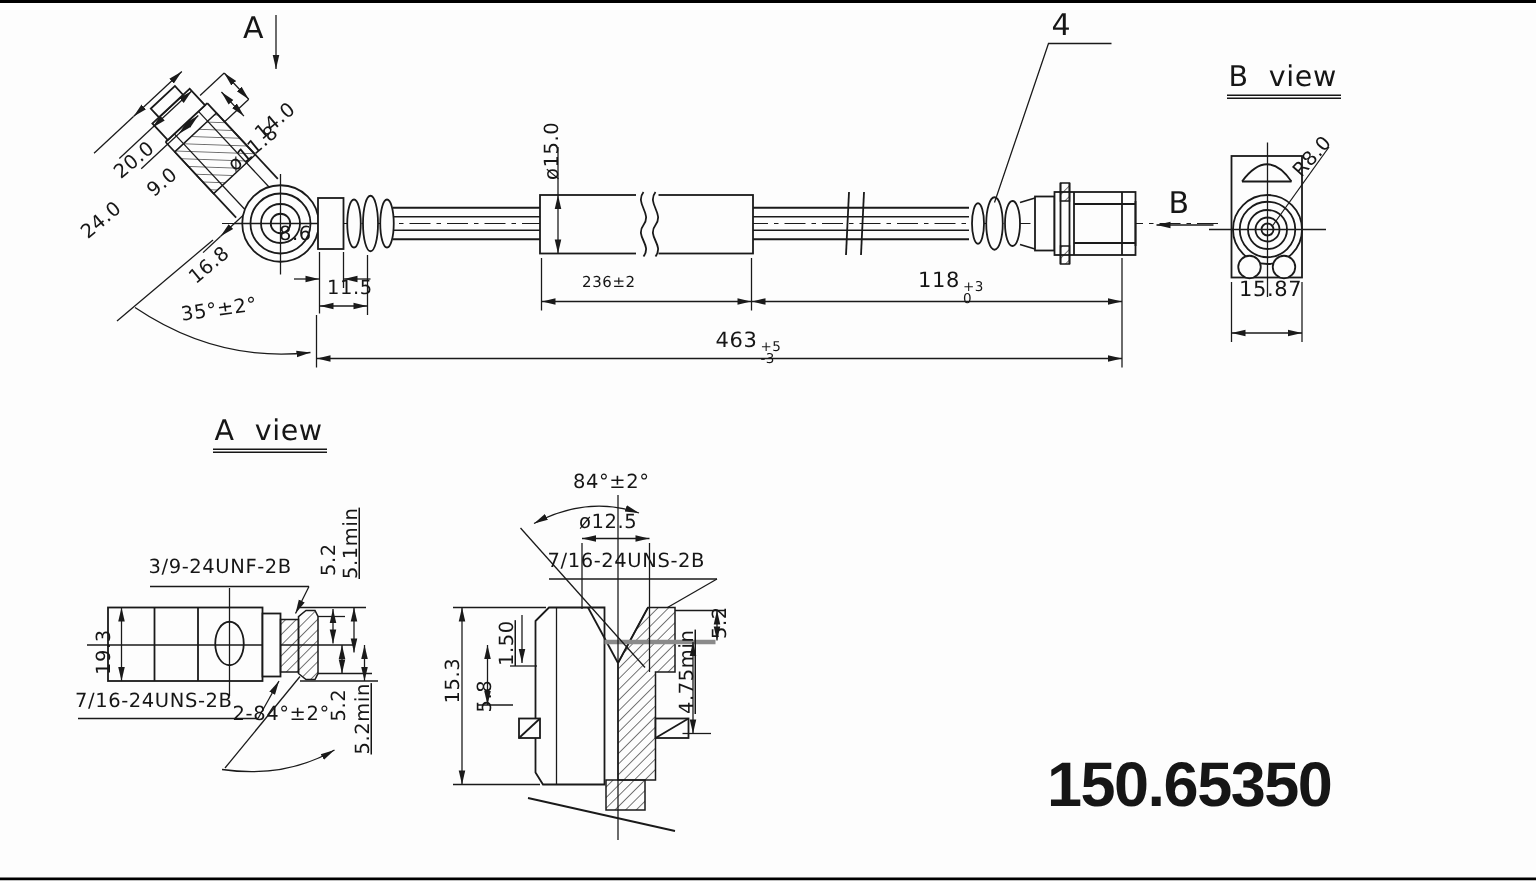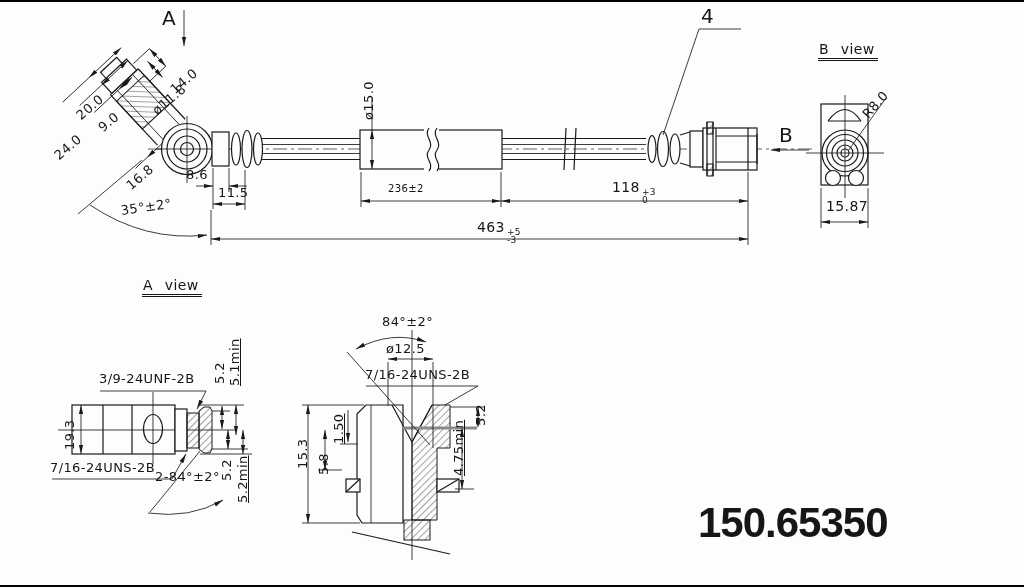--- a/index.html
+++ b/index.html
@@ -6,21 +6,21 @@
   .canvas{position:relative;width:1024px;height:587px;background:#fdfdfd;
     font-family:"DejaVu Sans",sans-serif;color:#161616;overflow:hidden;
     border-top:2px solid #000;border-bottom:2px solid #000;box-sizing:border-box;}
   svg.draw{position:absolute;left:0;top:0;width:1024px;height:583px;}
   .lbl{position:absolute;font-size:13px;white-space:nowrap;letter-spacing:.4px;line-height:1;}
   .big{font-size:20px;}
   .rot90{transform-origin:0 0;transform:rotate(-90deg);}
   .rot40{transform-origin:0 0;transform:rotate(-40deg);}
   .rot48{transform-origin:0 0;transform:rotate(-48deg);}
   .rot8{transform-origin:0 0;transform:rotate(-8deg);}
-  .title{font-size:14px;border-bottom:3px double #161616;padding:0 3px 2px 1px;word-spacing:7px;}
+  .title{font-size:19px;border-bottom:3px double #161616;padding:0 3px 2px 1px;word-spacing:7px;}
   .u{text-decoration:underline;}
   .tolfrac{display:inline-flex;flex-direction:column;vertical-align:-3px;font-size:9px;line-height:8px;margin-left:2px;text-align:left;}
   .pn{font-size:42px;font-weight:bold;letter-spacing:-1px;font-family:"Liberation Sans","DejaVu Sans",sans-serif;text-align:center;}
   .ol{stroke:#1a1a1a;stroke-width:1.2;fill:none;}
   .olw{stroke:#1a1a1a;stroke-width:1.2;fill:#fdfdfd;}
   .dim{stroke:#1a1a1a;stroke-width:.85;fill:none;}
   .cl{stroke:#1a1a1a;stroke-width:.7;fill:none;stroke-dasharray:14 4 3 4;}
   .hatchfill{fill:url(#h45);stroke:#1a1a1a;stroke-width:1;}
   .gray{stroke:#8a8a8a;stroke-width:3;fill:none;}
 </style>
@@ -261,38 +261,38 @@
   <span class="lbl big" style="left:162px;top:6px">A</span>
   <span class="lbl big" style="left:701px;top:4px">4</span>
   <span class="lbl big" style="left:779px;top:123px">B</span>
 
   <span class="lbl rot40" style="left:168px;top:84px">14.0</span>
   <span class="lbl rot40" style="left:150px;top:105px">ø11.8</span>
   <span class="lbl rot40" style="left:74px;top:110px">20.0</span>
   <span class="lbl rot40" style="left:96px;top:122px">9.0</span>
   <span class="lbl rot40" style="left:52px;top:150px">24.0</span>
   <span class="lbl rot40" style="left:124px;top:180px">16.8</span>
-  <span class="lbl" style="left:186px;top:166px">8.6</span>
+  <span class="lbl" style="left:186px;top:148px">8.6</span>
   <span class="lbl" style="left:218px;top:184px">11.5</span>
   <span class="lbl rot8" style="left:120px;top:202px">35°±2°</span>
   <span class="lbl rot90" style="left:362px;top:118px">ø15.0</span>
   <span class="lbl" style="left:388px;top:182px;font-size:10px">236±2</span>
 
   <span class="lbl" style="left:612px;top:178px;font-size:14px"><span>118</span><span class="tolfrac">
         <span>+3</span>
         <span>0</span>
       </span></span>
   <span class="lbl" style="left:477px;top:218px;font-size:14px"><span>463</span><span class="tolfrac">
         <span>+5</span>
         <span>-3</span>
       </span></span>
 
   <span class="lbl title" style="left:818px;top:40px">B view</span>
   <span class="lbl rot48" style="left:860px;top:110px">R8.0</span>
-  <span class="lbl" style="left:826px;top:197px;font-size:14px">15.87</span>
+  <span class="lbl" style="left:826px;top:184px;font-size:14px">15.87</span>
 
   <span class="lbl title" style="left:142px;top:276px">A view</span>
   <span class="lbl" style="left:99px;top:370px">3/9-24UNF-2B</span>
   <span class="lbl rot90" style="left:63px;top:448px">19.3</span>
   <span class="lbl" style="left:50px;top:459px">7/16-24UNS-2B</span>
   <span class="lbl" style="left:155px;top:468px">2-84°±2°</span>
   <span class="lbl rot90" style="left:213px;top:382px">5.2</span>
   <span class="lbl rot90 u" style="left:228px;top:384px">5.1min</span>
   <span class="lbl rot90" style="left:220px;top:479px">5.2</span>
   <span class="lbl rot90 u" style="left:236px;top:501px">5.2min</span>

